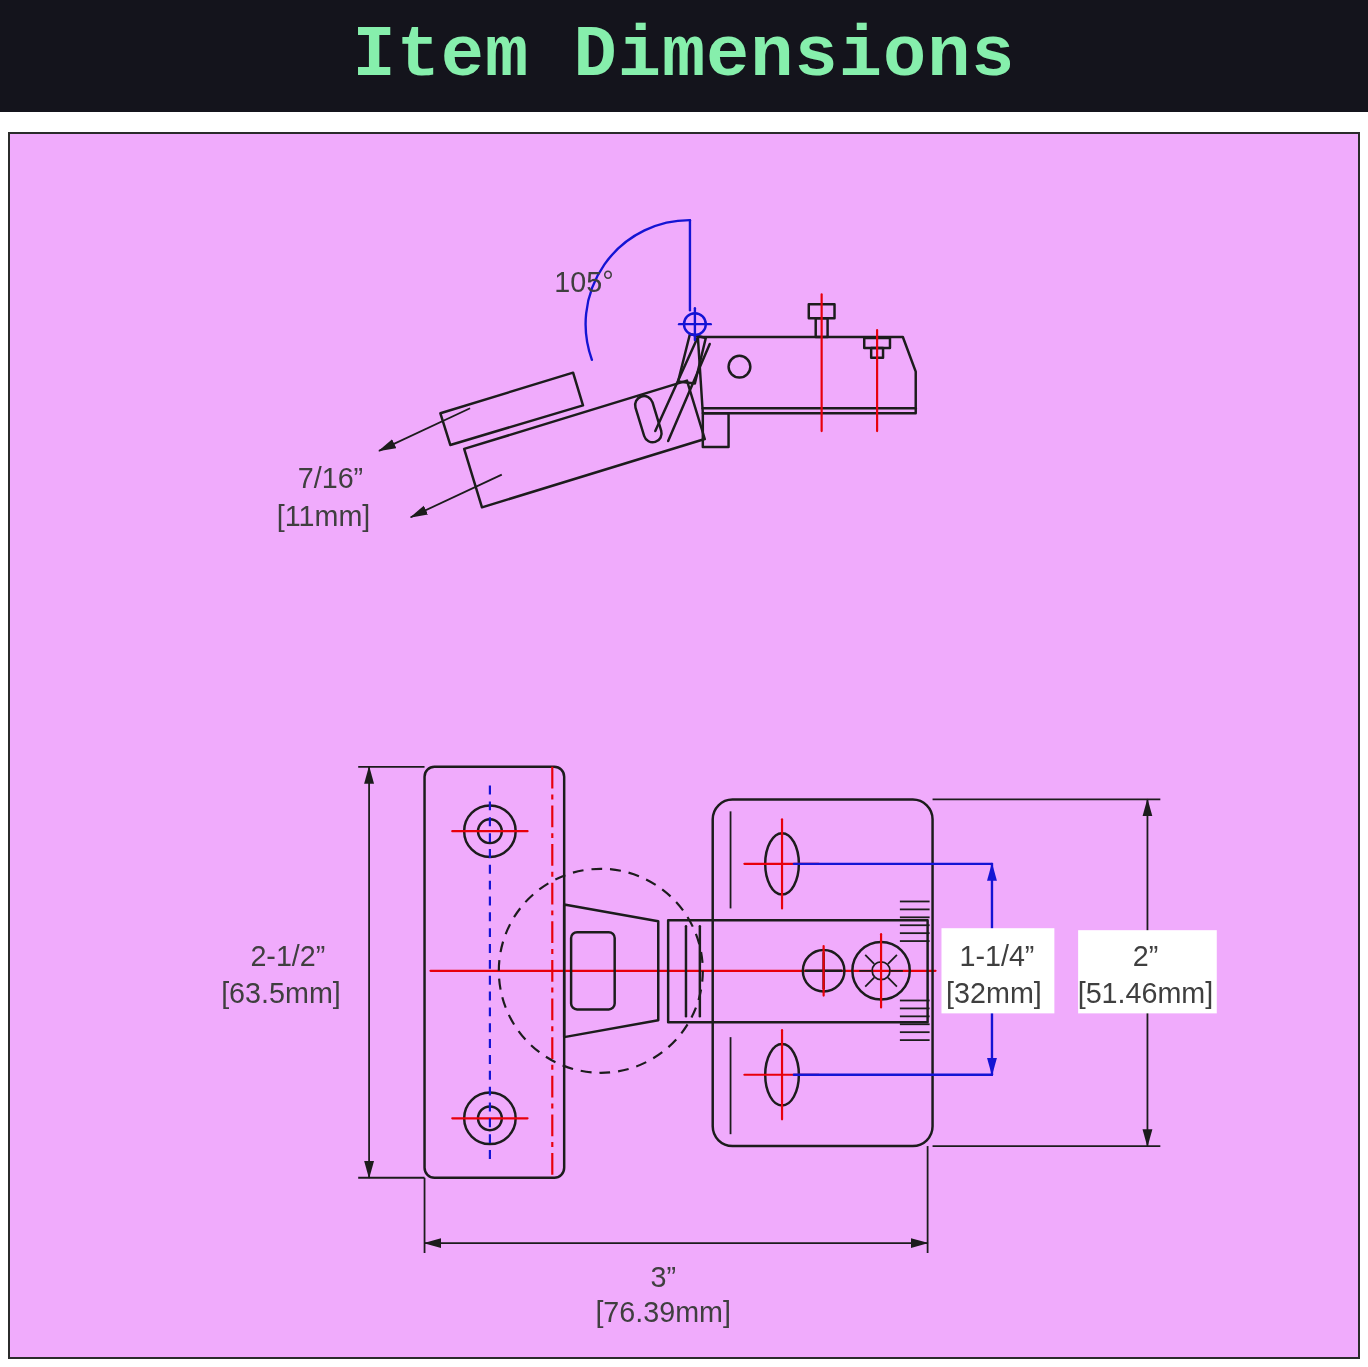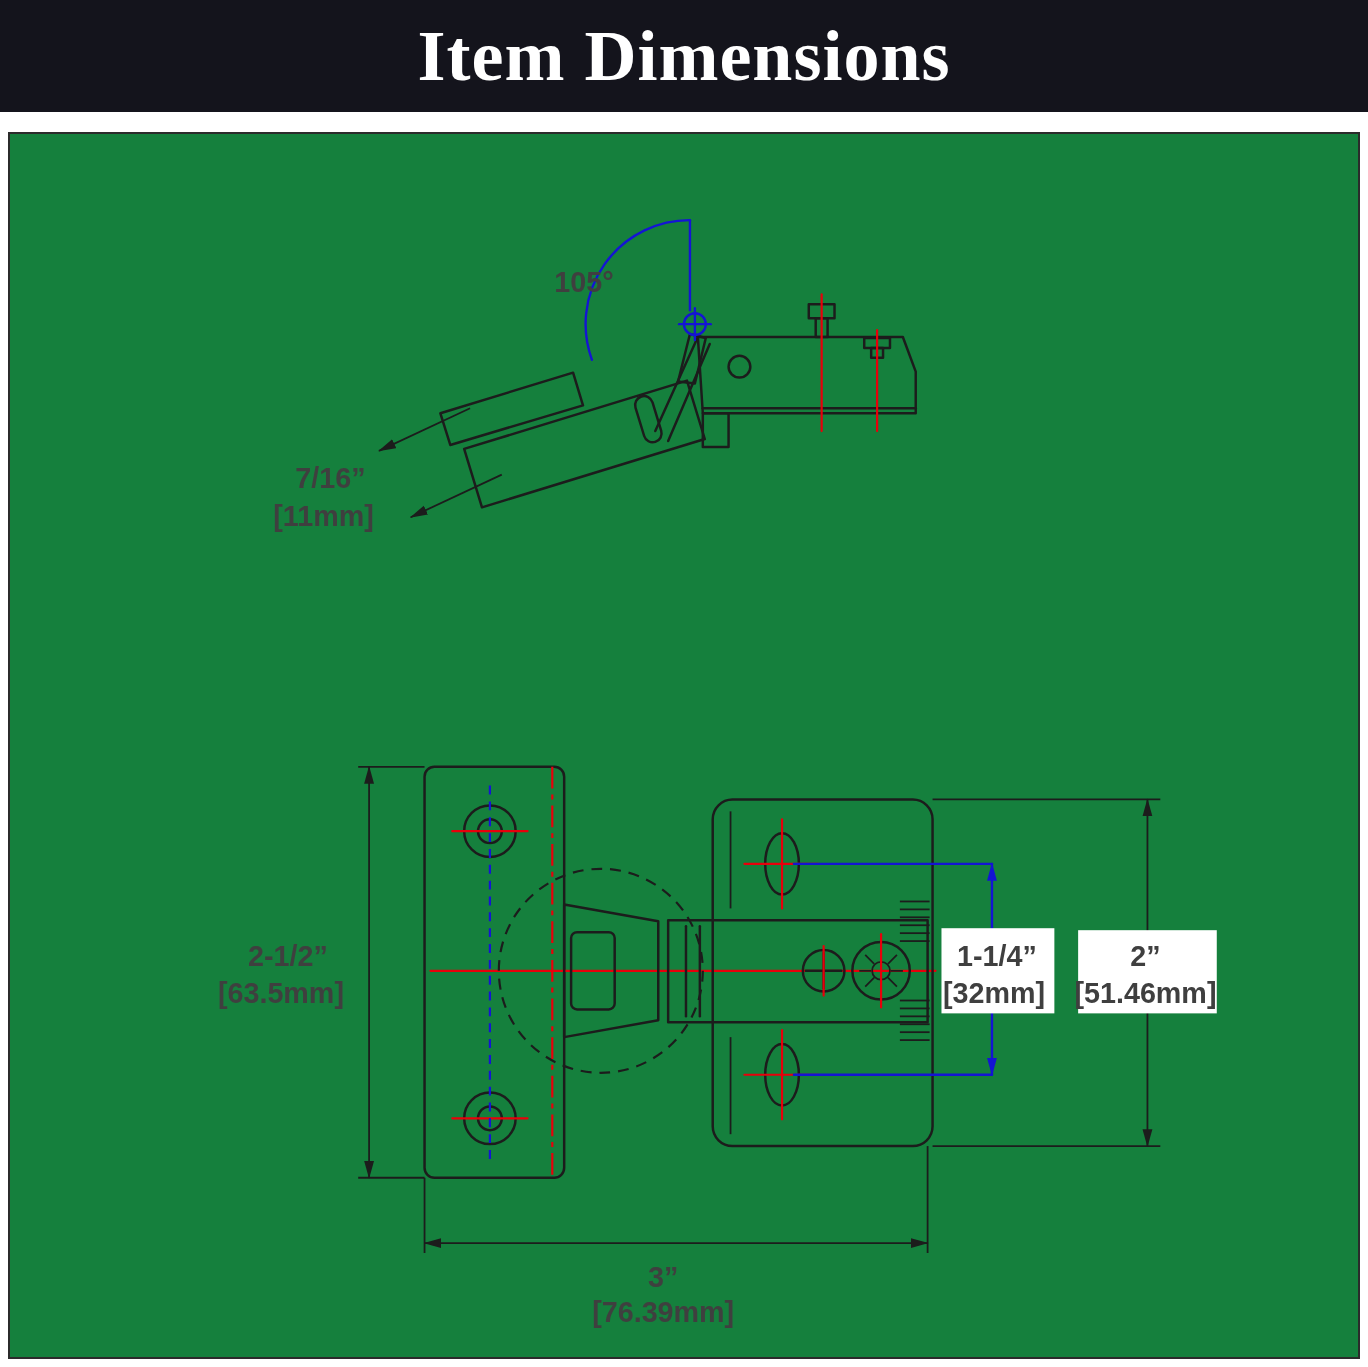--- a/index.html
+++ b/index.html
@@ -3,26 +3,26 @@
 <meta charset="utf-8">
 <style>
   * { margin: 0; padding: 0; box-sizing: border-box; }
   html, body { width: 1368px; height: 1367px; background: #ffffff; font-family: "Liberation Sans", sans-serif; }
   .page { width: 1368px; height: 1367px; display: flex; flex-direction: column; }
   .header-bar {
     width: 100%; height: 112px; background: #14141c;
     display: flex; align-items: center; justify-content: center; flex: 0 0 auto;
   }
   .header-bar h1 {
-    color: #ffffff; font-size: 72px; font-weight: 800; letter-spacing: 1px;
-    font-family: Liberation Serif, serif;
+    color: #86efac; font-size: 72px; font-weight: 800; letter-spacing: 1px;
+    font-family: Liberation Mono, monospace;
   }
   .content-box {
     flex: 1 1 auto; margin: 20px 8px 8px 8px; border: 2px solid #2b2b2b;
-    background: #15803d; position: relative; overflow: hidden; font-weight: bold;
+    background: #f0abfc; position: relative; overflow: hidden;
   }
   .content-box svg { position: absolute; inset: 0; width: 100%; height: 100%; }
 
   
   .ol   { stroke: #1c1c1c; stroke-width: 2.5; fill: none; stroke-linejoin: round; stroke-linecap: round; }
   .olthin { stroke: #1c1c1c; stroke-width: 1.8; fill: none; }
   .red  { stroke: #e8000b; stroke-width: 2.2; fill: none; stroke-linecap: round; }
   .redcl { stroke: #e8000b; stroke-width: 2.2; fill: none; stroke-dasharray: 22 6 5 6; }
   .blue { stroke: #1414d4; stroke-width: 2.4; fill: none; stroke-linecap: round; }
   .bluedash { stroke: #1414d4; stroke-width: 2.2; fill: none; stroke-dasharray: 9 7; }

